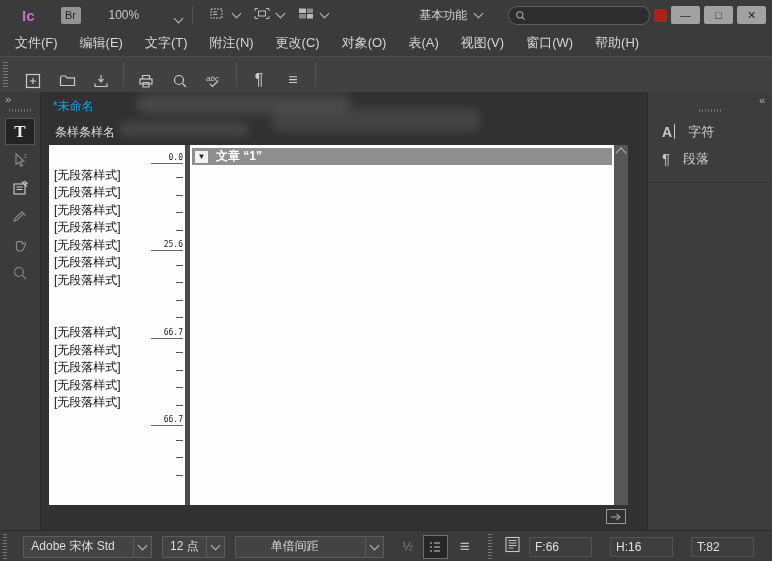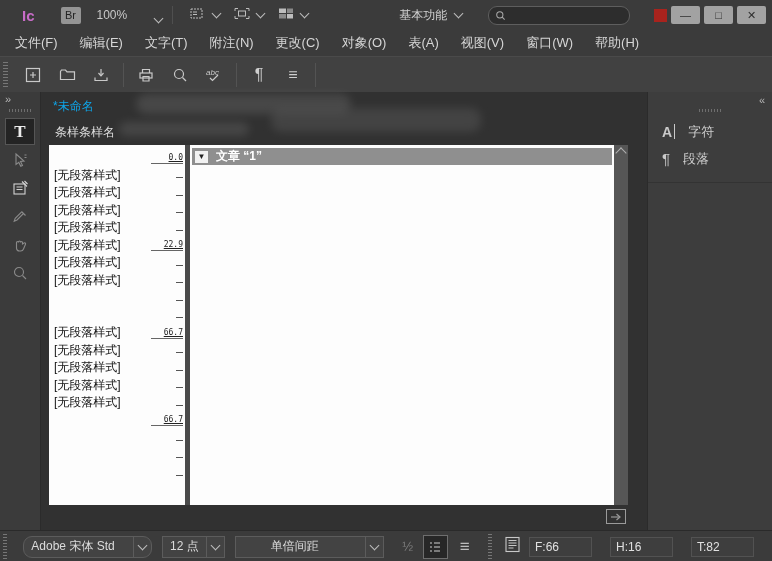--- a/index.html
+++ b/index.html
@@ -4,21 +4,21 @@
 <style>
   html,body{margin:0;padding:0;background:#222;}
   .screen{position:relative;width:772px;height:561px;background:#3b3b3b;overflow:hidden;
     font-family:"Liberation Sans",sans-serif;color:#d6d6d6;box-shadow:inset 0 0 0 1px #1c1c1c;}
   
   .appbar{position:absolute;left:0;top:0;width:772px;height:30px;display:flex;align-items:center;
     background:#3b3b3b;border-bottom:1px solid #2b2b2b;}
   .logo{margin-left:22px;font-size:15px;font-weight:bold;color:#c86cc8;}
   .br-badge{margin-left:26px;width:20px;height:17px;background:#949494;color:#222;font-size:11px;
     font-weight:normal;display:flex;align-items:center;justify-content:center;border-radius:2px;}
-  .zoomctl{margin-left:16px;display:flex;align-items:flex-end;gap:28px;font-size:12px;color:#c9c9c9;}
+  .zoomctl{margin-left:28px;display:flex;align-items:flex-end;gap:36px;font-size:12px;color:#c9c9c9;}
   .chev{width:6px;height:6px;border-right:1px solid #bdbdbd;border-bottom:1px solid #bdbdbd;
     transform:rotate(45deg);display:inline-block;margin-top:-3px;}
   .vsep{width:1px;height:18px;background:#4f4f4f;margin:0 10px;}
   .dd{display:flex;align-items:center;gap:7px;margin:0 7px;}
   .mini-icon{display:inline-block;}
   .ws{margin-left:84px;display:flex;align-items:center;gap:8px;font-size:12px;color:#d2d2d2;}
   .searchbox{margin-left:26px;width:128px;height:17px;background:#2d2d2d;border:1px solid #5e5e5e;
     border-radius:9px;display:flex;align-items:center;padding:0 6px;gap:4px;}
   .searchbox input{background:transparent;border:none;outline:none;color:#ddd;font-size:11px;width:100px;}
   .red-ind{margin-left:auto;width:13px;height:13px;background:#a8231d;}
@@ -27,21 +27,21 @@
   .winbtn.close{margin-right:6px;}
   
   .menubar{position:absolute;left:0;top:30px;width:772px;height:26px;display:flex;align-items:center;
     padding-left:4px;background:#3b3b3b;}
   .menu-item{padding:0 11px;font-size:13px;color:#d6d6d6;cursor:default;}
   
   .toolbar{position:absolute;left:0;top:56px;width:772px;height:36px;background:#414141;
     border-top:1px solid #4a4a4a;border-bottom:1px solid #2a2a2a;display:flex;align-items:center;}
   .vgrip{width:5px;height:26px;margin:0 8px 0 3px;
     background:repeating-linear-gradient(#777 0 1px,transparent 1px 3px);}
-  .tbtn{width:34px;height:28px;display:flex;align-items:center;justify-content:center;color:#c9c9c9;}
+  .tbtn{width:34px;height:28px;display:flex;align-items:flex-end;justify-content:center;color:#c9c9c9;}
   .tbtn svg{stroke:#c9c9c9;fill:none;stroke-width:1.2;}
   .glyph-btn{font-size:16px;color:#cfcfcf;}
   .tsep{width:1px;height:24px;background:#535353;margin:0 5px;}
   
   .main{position:absolute;left:0;top:92px;width:772px;height:438px;background:#313131;}
   
   .toolpanel{position:absolute;left:0;top:0;width:40px;height:438px;background:#3b3b3b;border-right:1px solid #2b2b2b;}
   .tp-collapse{position:absolute;top:1px;left:5px;font-size:11px;color:#b5b5b5;letter-spacing:-1px;}
   .hgrip{width:22px;height:3px;margin:17px auto 6px auto;
     background:repeating-linear-gradient(90deg,#6e6e6e 0 1px,transparent 1px 3px);}
@@ -56,21 +56,21 @@
   .smudge{position:absolute;border-radius:10px;filter:blur(4px);}
   .viewtabs{position:absolute;left:14px;top:32px;display:flex;}
   .viewtab{font-size:12px;color:#dedede;}
   .galley-white{position:absolute;left:8px;top:53px;width:579px;height:360px;background:#fdfdfd;display:flex;}
   .stylecol{width:136px;height:100%;padding-top:4px;box-sizing:border-box;}
   .g-row{height:17.5px;display:flex;align-items:center;}
   .g-label{flex:1;font-size:12px;color:#141414;padding-left:5px;white-space:nowrap;overflow:hidden;}
   .g-ruler{width:36px;height:100%;position:relative;}
   .g-num{position:absolute;right:2px;bottom:3px;left:2px;font-size:8px;line-height:8px;color:#222;
     text-align:right;border-bottom:1px solid #666;padding-bottom:1px;
-    font-family:"DejaVu Sans Mono",monospace;text-decoration:underline;}
+    font-family:"DejaVu Sans Mono",monospace;}
   .g-num:empty{display:none;}
   .g-tick{position:absolute;right:2px;bottom:6px;width:7px;border-bottom:1px solid #555;}
   .vdivider{width:5px;height:100%;background:#4a4a4a;}
   .storycol{flex:1;height:100%;position:relative;}
   .story-header{position:absolute;left:2px;right:2px;top:3px;height:17px;background:#8f8f8f;
     display:flex;align-items:center;gap:8px;padding-left:3px;}
   .collapse-box{width:13px;height:12px;background:#f2f2f2;display:flex;align-items:center;justify-content:center;
     font-size:8px;color:#222;line-height:1;}
   .story-title{font-size:12px;font-weight:bold;color:#ffffff;}
   .vscroll{width:14px;height:100%;background:#565656;position:relative;}
@@ -312,21 +312,21 @@
               <span class="g-label">[无段落样式]</span>
               <span class="g-ruler">
 
                 <span class="g-tick"></span>
               </span>
             </div>
 
             <div class="g-row">
               <span class="g-label">[无段落样式]</span>
               <span class="g-ruler">
-                <span class="g-num">22.9</span>
+                <span class="g-num">25.6</span>
 
               </span>
             </div>
 
             <div class="g-row">
               <span class="g-label">[无段落样式]</span>
               <span class="g-ruler">
 
                 <span class="g-tick"></span>
               </span>
@@ -465,21 +465,21 @@
       <div class="dock-item">
         <span class="par-icon">¶</span>
         <span>段落</span>
       </div>
       <div class="dock-div"></div>
     </div>
   </div>
 
   <div class="statusbar">
     <span class="vgrip"></span>
-    <span class="combo" style="width:146px;margin-left:8px;border-radius:9px;">
+    <span class="combo" style="width:146px;margin-left:8px;">
       <span class="txt" style="flex:1;">Adobe 宋体 Std</span>
       <span class="chevbtn">
           <span class="chev"></span>
         </span>
     </span>
     <span class="combo" style="width:66px;margin-left:10px;">
       <span class="txt" style="flex:1;">12 点</span>
       <span class="chevbtn">
           <span class="chev"></span>
         </span>

